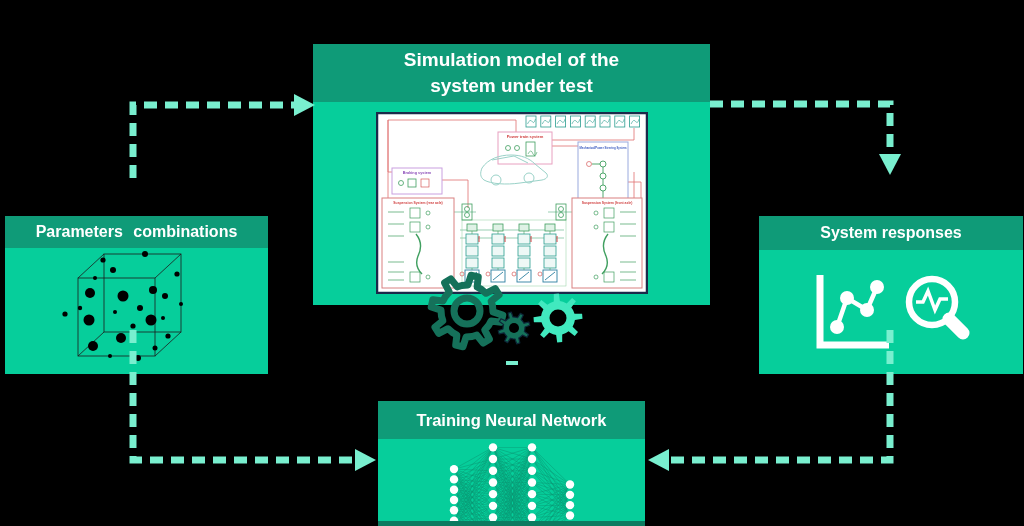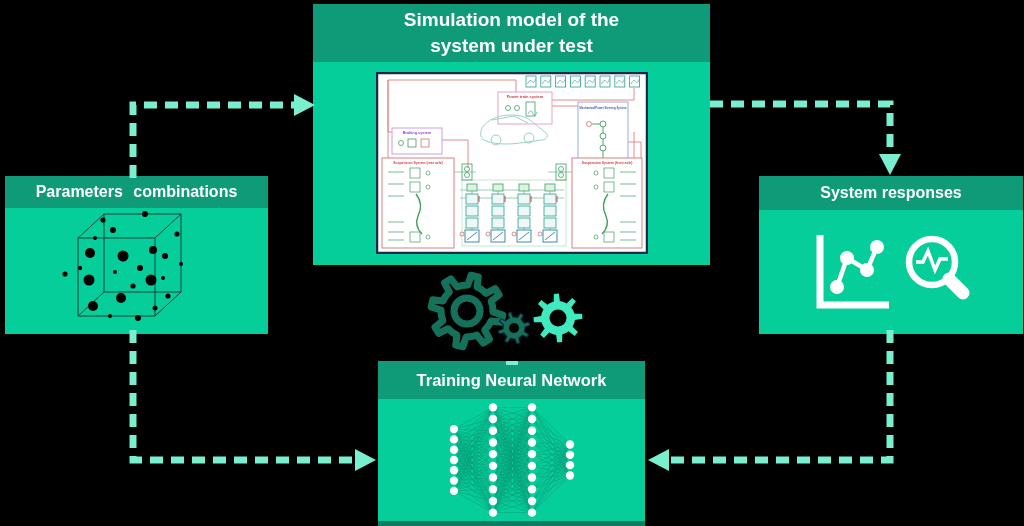--- a/index.html
+++ b/index.html
@@ -1,20 +1,20 @@
 <!DOCTYPE html>
 <html><head>
 <meta charset="utf-8">
 <style>
   html,body{margin:0;padding:0;background:#000;}
   .canvas{position:relative;width:1024px;height:526px;background:#000;overflow:hidden;
           font-family:"Liberation Sans",sans-serif;}
   .box{position:absolute;}
   .box-header{background:#0F9B78;color:#fff;font-weight:bold;display:flex;
-              align-items:center;justify-content:center;text-align:center;}
+              align-items:center;justify-content:center;text-align:center;margin-top:40px;}
   .box-body{background:#06CE9B;position:relative;}
 
   
   #sim-box{left:313px;top:4px;width:397px;height:261px;}
   #sim-box .box-header{height:58px;font-size:19px;line-height:1.35;padding:0 88px;}
   #sim-box .box-body{height:203px;}
   #sim-panel{position:absolute;left:63px;top:10px;width:272px;height:182px;}
 
   
   #param-box{left:5px;top:176px;width:263px;height:182px;}

